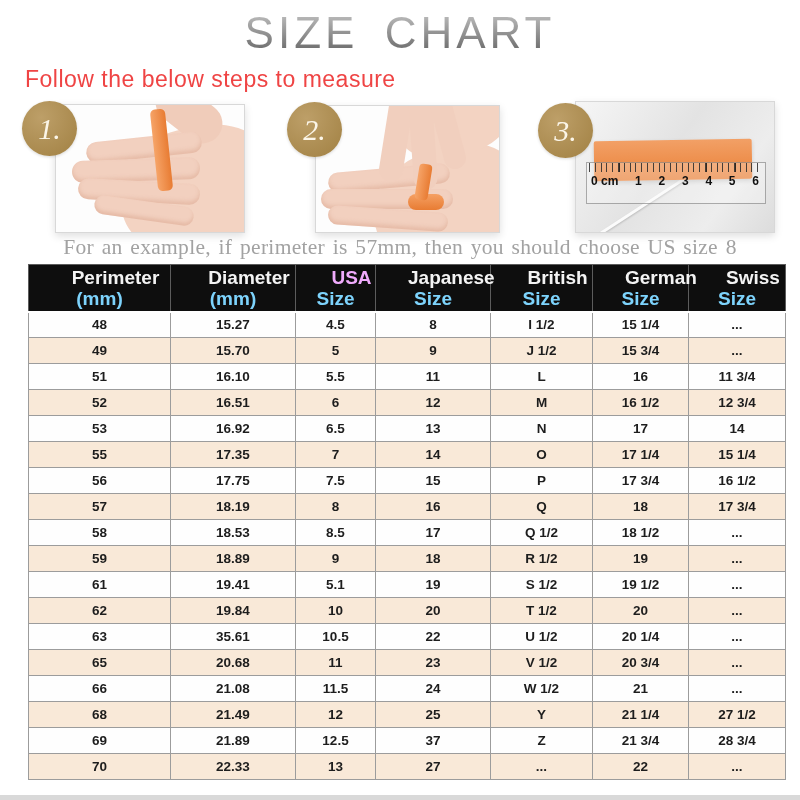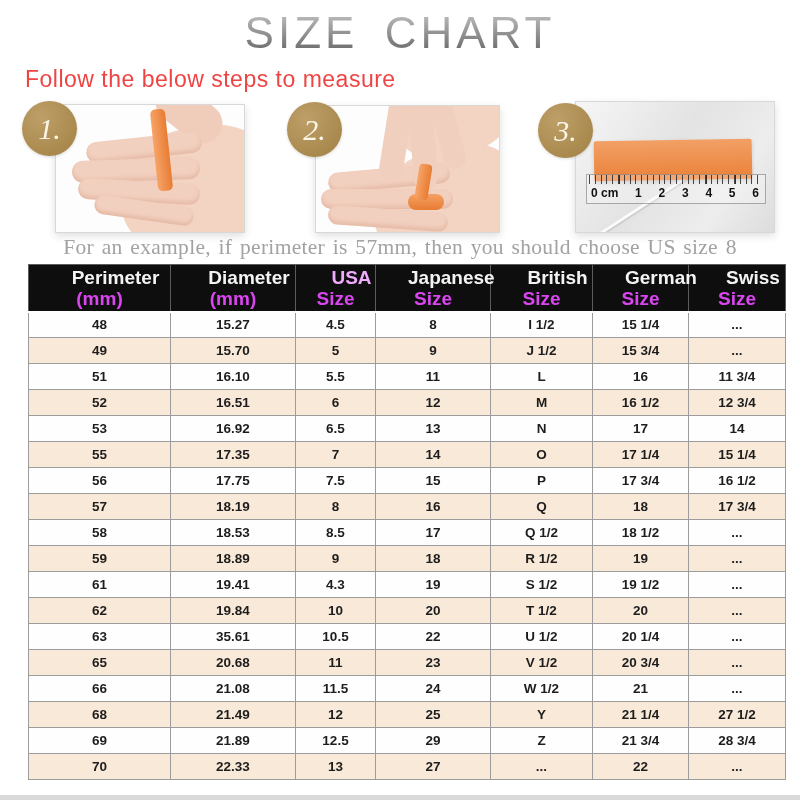--- a/index.html
+++ b/index.html
@@ -63,21 +63,21 @@
 
   
   .fold { position:absolute; left:-38px; bottom:28px; width:220px; height:3px;
           background:#fbfbfb; box-shadow:0 1px 2px rgba(0,0,0,0.18);
           transform:rotate(-33deg); }
   .strip3 { position:absolute; left:18px; top:38px; width:158px; height:40px;
             background:linear-gradient(180deg,#f2a066 0%,#ea8138 65%,#e5username 100%);
             background:linear-gradient(180deg,#f2a066 0%,#ea8138 100%);
             border-radius:2px; transform:rotate(-1deg);
             box-shadow:0 2px 4px rgba(0,0,0,0.15); }
-  .ruler { position:absolute; left:10px; top:72px; width:180px; height:30px;
+  .ruler { position:absolute; left:10px; top:60px; width:180px; height:42px;
            background:rgba(252,252,252,0.30); border:1px solid rgba(110,110,110,0.55); }
   .ticks { position:absolute; left:2px; right:2px; top:0; height:9px;
            background:
              repeating-linear-gradient(90deg,#2a2a2a 0 1px,transparent 1px 5.8px),
              repeating-linear-gradient(90deg,#111 0 1.5px,transparent 1.5px 29px);
            opacity:.85; }
   .ruler-numbers { position:absolute; left:4px; right:6px; top:9px; height:18px;
                    display:flex; justify-content:space-between; align-items:center;
                    font-weight:bold; font-size:12px; color:#111; }
 
@@ -87,21 +87,21 @@
 
   
   table.size { position:absolute; top:264px; left:28px; width:757px;
                border-collapse:collapse; table-layout:fixed; }
   col.c1{width:142px} col.c2{width:125px} col.c3{width:80px} col.c4{width:115px}
   col.c5{width:102px} col.c6{width:96px} col.c7{width:97px}
   table.size th { background:#0e0e0e; border:1px solid #5c5c5c; border-bottom:2px solid #ffffff;
                   height:47px; padding:1px 0; vertical-align:middle; }
   .h1 { font-size:19px; font-weight:bold; color:#f3f3f3; line-height:21px;margin-left:32px; }
   .h1.accent { color:#f0abfc; }
-  .h2 { font-size:19px; font-weight:bold; color:#d946ef; line-height:21px; }
+  .h2 { font-size:19px; font-weight:bold; color:#7dd3fc; line-height:21px; }
   table.size td { border:1px solid #9c9c9c; height:26px; text-align:center;
                   font-size:13.5px; font-weight:bold; color:#1d1d1d; background:#fefefe; }
   table.size tbody tr:nth-child(even) td { background:#f9e9d8; }
 
   .bottom-strip { position:absolute; left:0; bottom:0; width:800px; height:5px;
                   background:#d9d9d9; }
 </style>
 </head>
 <body>
 
@@ -288,21 +288,21 @@
           <td>18.89</td>
           <td>9</td>
           <td>18</td>
           <td>R 1/2</td>
           <td>19</td>
           <td>...</td>
         </tr>
         <tr>
           <td>61</td>
           <td>19.41</td>
-          <td>4.3</td>
+          <td>5.1</td>
           <td>19</td>
           <td>S 1/2</td>
           <td>19 1/2</td>
           <td>...</td>
         </tr>
         <tr>
           <td>62</td>
           <td>19.84</td>
           <td>10</td>
           <td>20</td>
@@ -343,21 +343,21 @@
           <td>12</td>
           <td>25</td>
           <td>Y</td>
           <td>21 1/4</td>
           <td>27 1/2</td>
         </tr>
         <tr>
           <td>69</td>
           <td>21.89</td>
           <td>12.5</td>
-          <td>29</td>
+          <td>37</td>
           <td>Z</td>
           <td>21 3/4</td>
           <td>28 3/4</td>
         </tr>
         <tr>
           <td>70</td>
           <td>22.33</td>
           <td>13</td>
           <td>27</td>
           <td>...</td>

